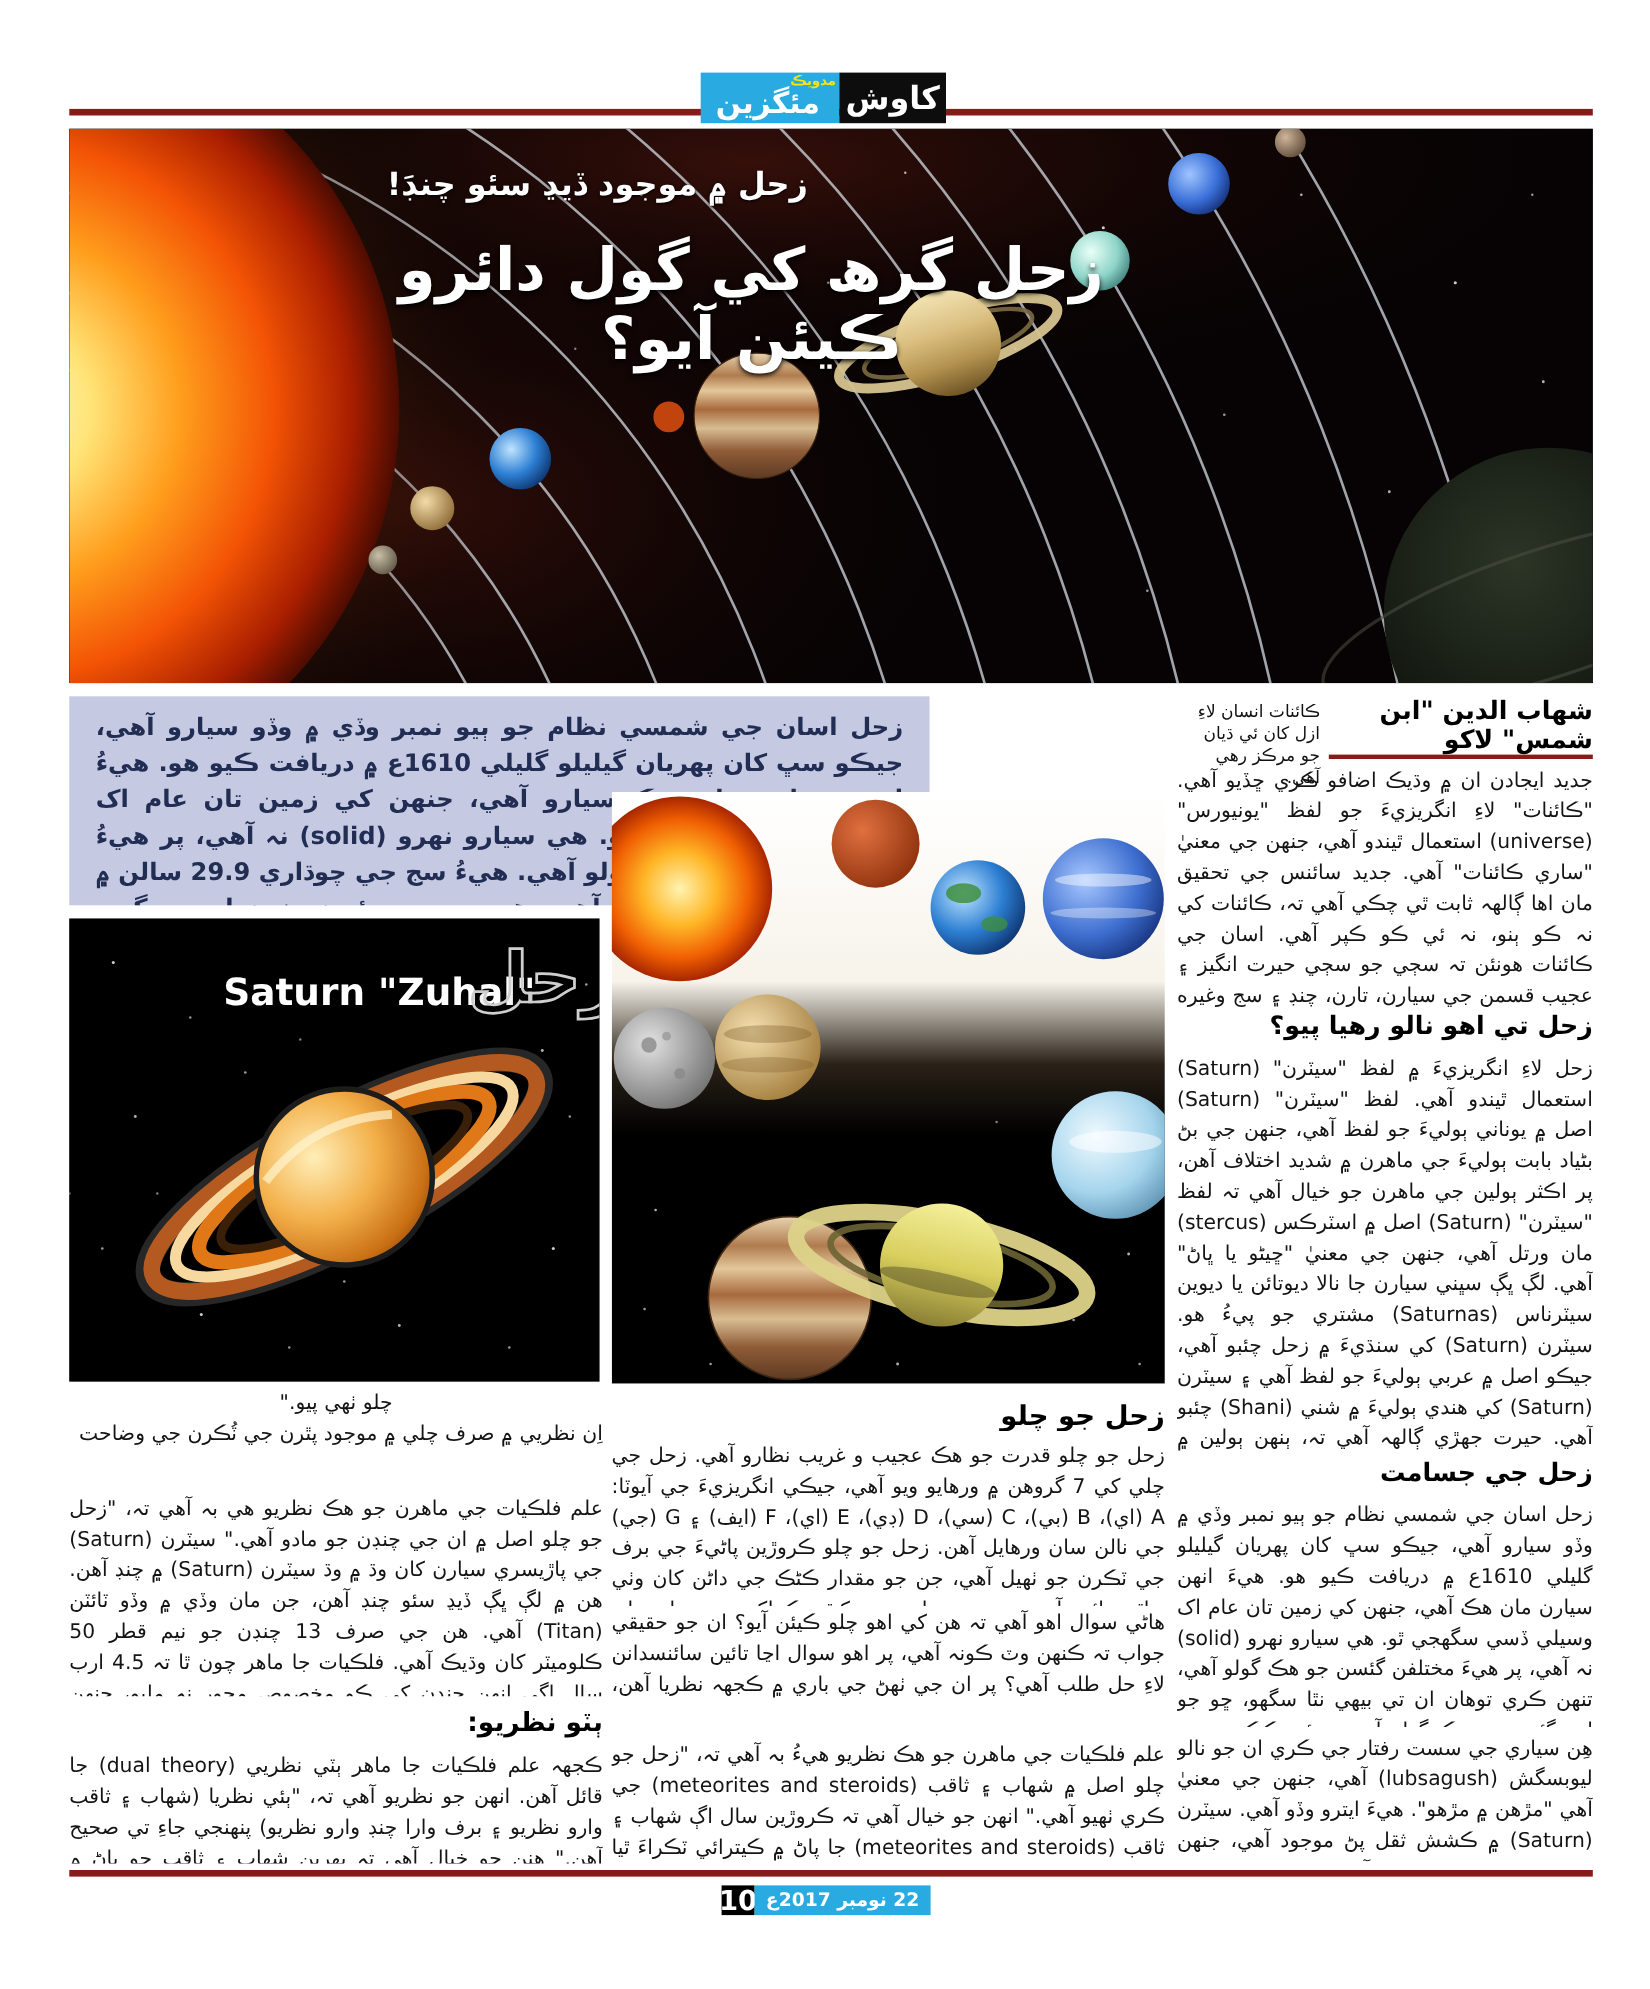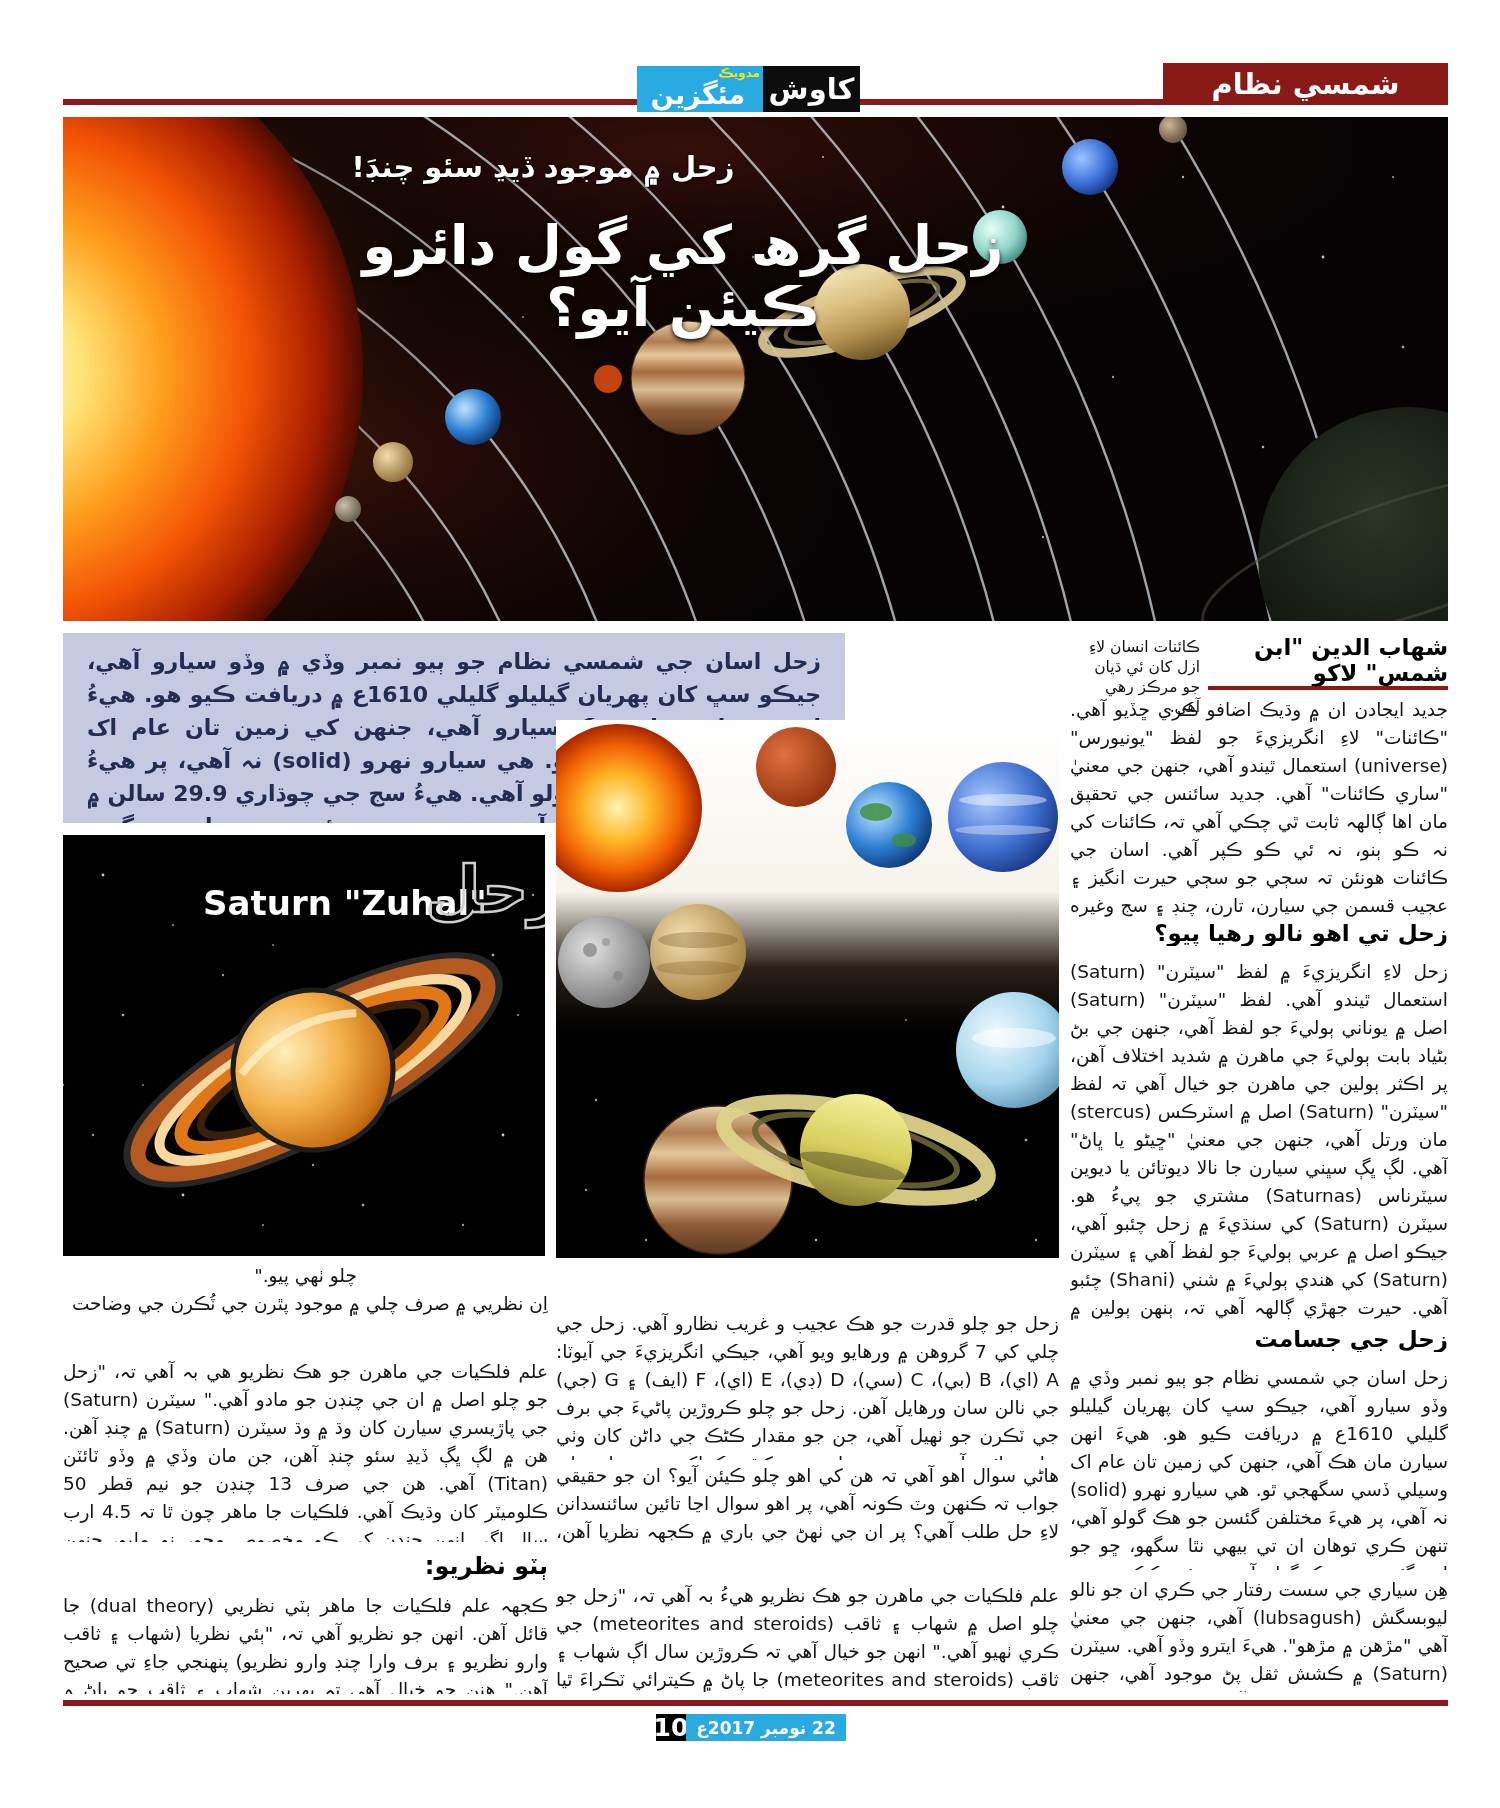--- a/index.html
+++ b/index.html
@@ -83,21 +83,20 @@
   <div class="hdr-line"></div>
   <div class="logo">
     <div class="logo-cyan">
       <span class="mid">مدويڪ</span>
       <span class="mag">مئگزين</span>
     </div>
     <div class="logo-black">
       <span>کاوش</span>
     </div>
   </div>
-  <div class="section-box">شمسي نظام</div>
 
   <div class="hero">
     <svg width="1385" height="504" viewBox="0 0 1385 504">
       <defs>
         <radialGradient id="h-sun" cx="50%" cy="50%" r="50%">
           <stop offset="0%" stop-color="#fff9d8"></stop>
             <stop offset="22%" stop-color="#ffe477"></stop>
           <stop offset="45%" stop-color="#ff9d1c"></stop>
             <stop offset="68%" stop-color="#f35405"></stop>
           <stop offset="88%" stop-color="#a81e00"></stop>
@@ -371,20 +370,21 @@
       <circle cx="162" cy="460" r="74" fill="url(#c-jupiter)" stroke="#3c2614" stroke-width="1.5"></circle>
       <g transform="rotate(12 300 430)">
         <ellipse cx="300" cy="430" rx="135" ry="40" fill="none" stroke="#ddd389" stroke-width="15" opacity="0.95"></ellipse>
         <ellipse cx="300" cy="430" rx="103" ry="29" fill="none" stroke="#6b6434" stroke-width="6" opacity="0.9"></ellipse>
         <circle cx="300" cy="430" r="56" fill="url(#c-saturn)"></circle>
         <ellipse cx="300" cy="446" rx="54" ry="9" fill="#4d4722" opacity="0.45"></ellipse>
       </g>
     </svg>
   </div>
 
+  <div class="heading m-h1">زحل جو چلو</div>
   <div class="bodytxt m-p1">زحل جو چلو قدرت جو هڪ عجيب و غريب نظارو آهي. زحل جي چلي کي 7 گروهن ۾ ورهايو ويو آهي، جيڪي انگريزيءَ جي آيوٽا: A (اي)، B (بي)، C (سي)، D (ڊي)، E (اي)، F (ايف) ۽ G (جي) جي نالن سان ورهايل آهن. زحل جو چلو ڪروڙين پاڻيءَ جي برف جي ٽڪرن جو ٺهيل آهي، جن جو مقدار ڪڻڪ جي داڻن کان وٺي پهاڙن تائين آهي. هن جي چلي جي پکيڙ هڪ لک ستر هزار ميلن تائين آهي — ۽ هن جي ٿولهہ صرف 30 فٽ آهي. هن جو گرمي پد -266 کان -333 آهي. هيءَ چلو وقت بہ وقت ظاهر ۽ غائب ٿيندو رهندو آهي.</div>
   <div class="bodytxt m-p2">هاڻي سوال اهو آهي تہ هن کي اهو چلو ڪيئن آيو؟ ان جو حقيقي جواب تہ ڪنهن وٽ ڪونہ آهي، پر اهو سوال اڃا تائين سائنسدانن لاءِ حل طلب آهي؟ پر ان جي ٺهڻ جي باري ۾ ڪجهہ نظريا آهن، جيڪي هيٺ ڏجن ٿا:</div>
   <div class="bodytxt m-p3">علم فلڪيات جي ماهرن جو هڪ نظريو هيءُ بہ آهي تہ، "زحل جو چلو اصل ۾ شهاب ۽ ثاقب (meteorites and steroids) جي ڪري ٺهيو آهي." انهن جو خيال آهي تہ ڪروڙين سال اڳ شهاب ۽ ثاقب (meteorites and steroids) جا پاڻ ۾ ڪيترائي ٽڪراءَ ٿيا هئا، جن جي نتيجي ۾ انهن جي دز، دوڙ ۽ ننڍڙا ٽُٽل ٽڪرا زحل جي چوڌاري ڦرندا رهجي ويا — ۽ زحل جي ڪشش انهن کي اتي بيهاري ڇڏيو. انهن ٽڪرائن جي نتيجي ۾ اهو چلو ٺهي پيو.</div>
 
   <div class="bodytxt l-tail1">چلو ٺهي پيو."</div>
   <div class="bodytxt l-tail2">اِن نظريي ۾ صرف چلي ۾ موجود پٿرن جي ٽُڪرن جي وضاحت ڪئي وئي آهي.</div>
   <div class="bodytxt l-p1">علم فلڪيات جي ماهرن جو هڪ نظريو هي بہ آهي تہ، "زحل جو چلو اصل ۾ ان جي چنڊن جو مادو آهي." سيٽرن (Saturn) جي پاڙيسري سيارن کان وڌ ۾ وڌ سيٽرن (Saturn) ۾ چنڊ آهن. هن ۾ لڳ ڀڳ ڏيڍ سئو چنڊ آهن، جن مان وڏي ۾ وڏو ٽائٽن (Titan) آهي. هن جي صرف 13 چنڊن جو نيم قطر 50 ڪلوميٽر کان وڌيڪ آهي. فلڪيات جا ماهر چون ٿا تہ 4.5 ارب سال اڳي انهن چنڊن کي ڪو مخصوص محور نہ مليو، جنهن ڪري اهي وقت بہ وقت سيٽرن (Saturn) ۾ ٽڪرائجندا رهيا ۽ انهن جو مٿيون کپو برف جو هو، جيڪو ٽُٽي الڳ ٿي ويو ۽ هنن جو اندرو حصو (core)، جيڪو پٿر جو هو، اهو الڳ ٿي ويو — ۽ ان جي دز ۽ دوڙ چلي جو حصو بڻجي وئي. ان سان گڏ ڪجهہ برف ڳري وئي." اهو نظريو زحل جي چلي ۾ موجود برف ۽ پاڻيءَ جي وضاحت ڪري ٿو.</div>
   <div class="heading l-h2">ٻٽو نظريو:</div>
   <div class="bodytxt l-p2">ڪجهہ علم فلڪيات جا ماهر ٻٽي نظريي (dual theory) جا قائل آهن. انهن جو نظريو آهي تہ، "ٻئي نظريا (شهاب ۽ ثاقب وارو نظريو ۽ برف وارا چنڊ وارو نظريو) پنهنجي جاءِ تي صحيح آهن." هنن جو خيال آهي تہ پهرين شهاب ۽ ثاقب جو پاڻ ۾ ٽڪراءُ ٿيو هوندو، پوءِ برف جي چنڊن جو ٽڪراءُ ٿيو هوندو، جنهن بابت چلي ۾ موجود پٿرن ۽ برف وسيلي ثابت ڪري سگهجي ٿو ■</div>
 

